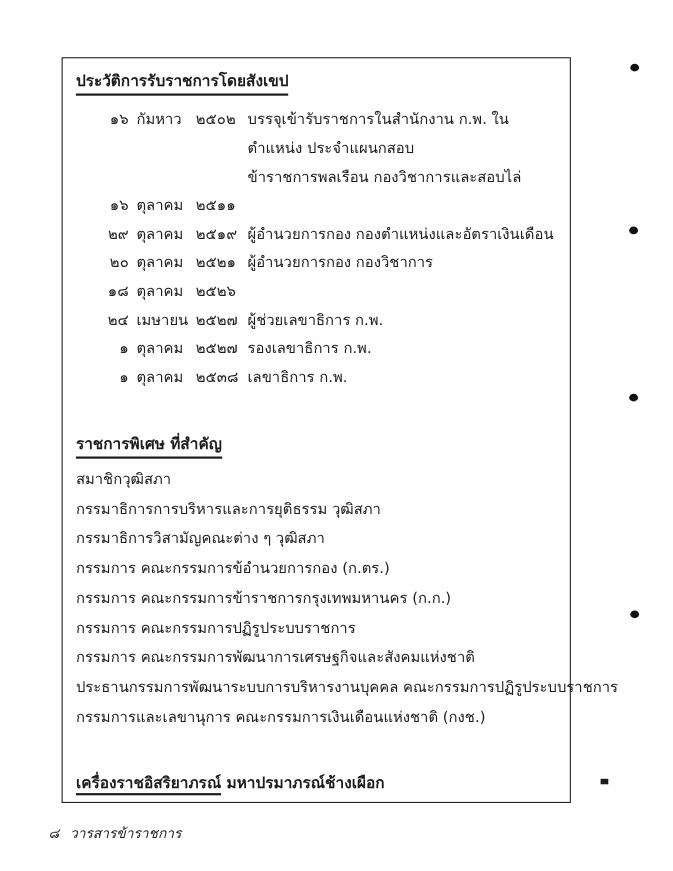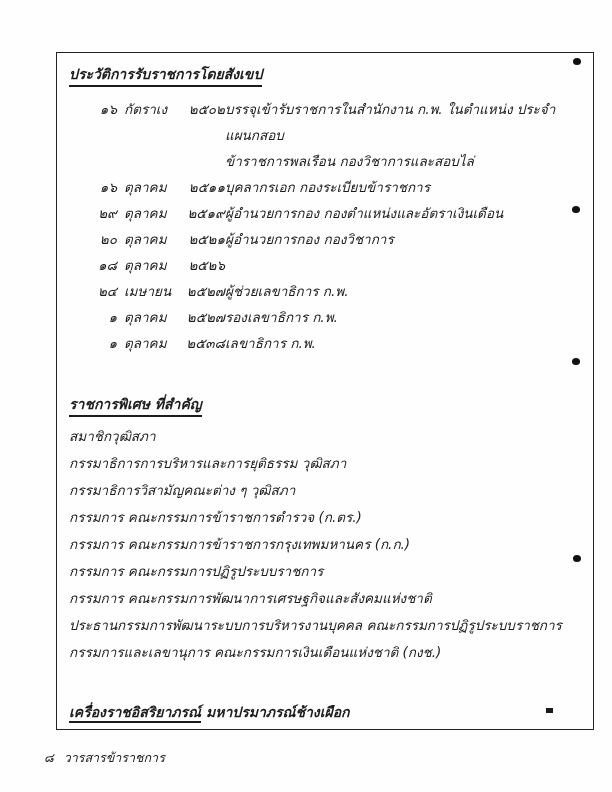--- a/index.html
+++ b/index.html
@@ -2,36 +2,35 @@
 <html><head>
 <meta charset="utf-8">
 <style>
   html,body { margin:0; padding:0; background:#e8e8e8; }
   .page {
     position:relative; width:612px; height:792px; margin:0 auto;
     background:#fefefe; overflow:hidden;
     font-family:"DejaVu Sans", sans-serif; color:#1c1c1c;
   }
   .content-box {
-    position:absolute; left:56px; top:52px; width:538px; height:678px;
+    position:absolute; left:56px; top:52px; width:463px; height:678px;
     box-sizing:border-box; border:1.5px solid #242424;
     padding:11px 14px 0 12px;
-    font-style:italic;
   }
   .section-heading {
     font-size:14px; font-weight:bold; line-height:20px;
   }
   .section-heading .ul {
     display:inline-block; border-bottom:2px solid #1c1c1c; padding-bottom:1px;
   }
   .svc-table { margin-top:9px;margin-left:28px; }
   .svc-row { display:flex; align-items:flex-start; font-size:13.5px; line-height:26px; }
   .svc-day   { flex:none; width:20px; text-align:right; }
   .svc-month { flex:none; width:54px; margin-left:7px; }
-  .svc-year  { flex:none; width:47px;text-align:right; }
+  .svc-year  { flex:none; width:47px; }
   .svc-pos   { flex:1; }
   .special-section { margin-top:38px; }
   .special-items { margin-top:6px; }
   .special-item { font-size:13.5px; line-height:27px; white-space:nowrap; }
   .deco-section { margin-top:35px; font-size:14px; font-weight:bold; line-height:22px; }
   .deco-section .ul { border-bottom:2px solid #1c1c1c; padding-bottom:1px; }
   .page-footer {
     position:absolute; left:44px; top:748px;
     display:flex; align-items:baseline; gap:10px;
     font-family:"Liberation Serif", serif; font-style:italic;
@@ -52,33 +51,32 @@
   <div class="content-box">
 
     <div class="section-heading">
       <span class="ul">ประวัติการรับราชการโดยสังเขป</span>
     </div>
 
     <div class="svc-table">
 
       <div class="svc-row">
         <span class="svc-day">๑๖</span>
-        <span class="svc-month">กัตราเง</span>
+        <span class="svc-month">กัมหาว</span>
         <span class="svc-year">๒๕๐๒</span>
         <span class="svc-pos">
           <div>บรรจุเข้ารับราชการในสำนักงาน ก.พ. ในตำแหน่ง ประจำแผนกสอบ</div>
           <div>ข้าราชการพลเรือน กองวิชาการและสอบไล่</div>
         </span>
       </div>
 
       <div class="svc-row">
         <span class="svc-day">๑๖</span>
         <span class="svc-month">ตุลาคม</span>
         <span class="svc-year">๒๕๑๑</span>
-        <span class="svc-pos">บุคลากรเอก กองระเบียบข้าราชการ</span>
       </div>
 
       <div class="svc-row">
         <span class="svc-day">๒๙</span>
         <span class="svc-month">ตุลาคม</span>
         <span class="svc-year">๒๕๑๙</span>
         <span class="svc-pos">ผู้อำนวยการกอง กองตำแหน่งและอัตราเงินเดือน</span>
       </div>
 
       <div class="svc-row">
@@ -118,21 +116,21 @@
     </div>
 
     <div class="special-section">
       <div class="section-heading">
         <span class="ul">ราชการพิเศษ ที่สำคัญ</span>
       </div>
       <div class="special-items">
         <div class="special-item">สมาชิกวุฒิสภา</div>
         <div class="special-item">กรรมาธิการการบริหารและการยุติธรรม วุฒิสภา</div>
         <div class="special-item">กรรมาธิการวิสามัญคณะต่าง ๆ วุฒิสภา</div>
-        <div class="special-item">กรรมการ คณะกรรมการข้าราชการตำรวจ (ก.ตร.)</div>
+        <div class="special-item">กรรมการ คณะกรรมการข้อำนวยการกอง (ก.ตร.)</div>
         <div class="special-item">กรรมการ คณะกรรมการข้าราชการกรุงเทพมหานคร (ก.ก.)</div>
         <div class="special-item">กรรมการ คณะกรรมการปฏิรูประบบราชการ</div>
         <div class="special-item">กรรมการ คณะกรรมการพัฒนาการเศรษฐกิจและสังคมแห่งชาติ</div>
         <div class="special-item">ประธานกรรมการพัฒนาระบบการบริหารงานบุคคล คณะกรรมการปฏิรูประบบราชการ</div>
         <div class="special-item">กรรมการและเลขานุการ คณะกรรมการเงินเดือนแห่งชาติ (กงช.)</div>
       </div>
     </div>
 
     <div class="deco-section">
       <span class="ul">เครื่องราชอิสริยาภรณ์</span>

